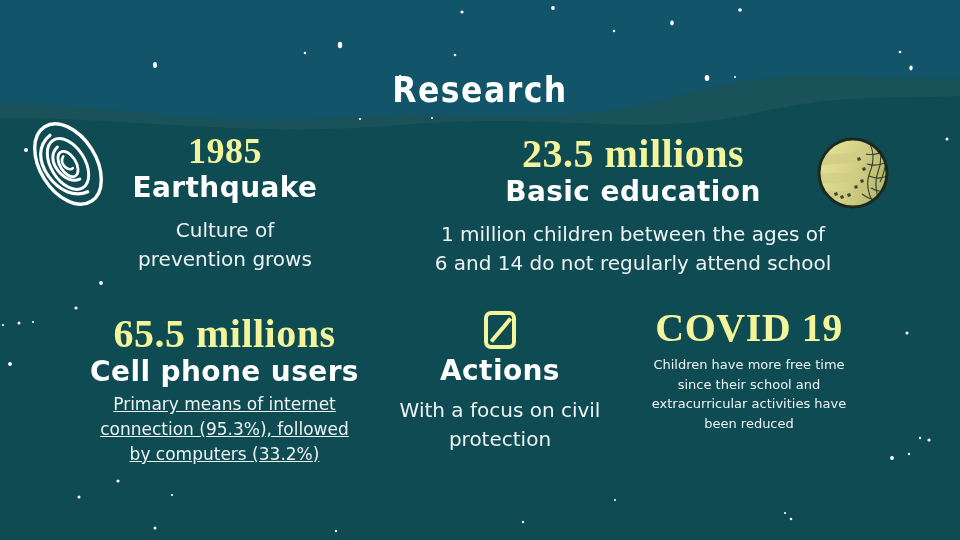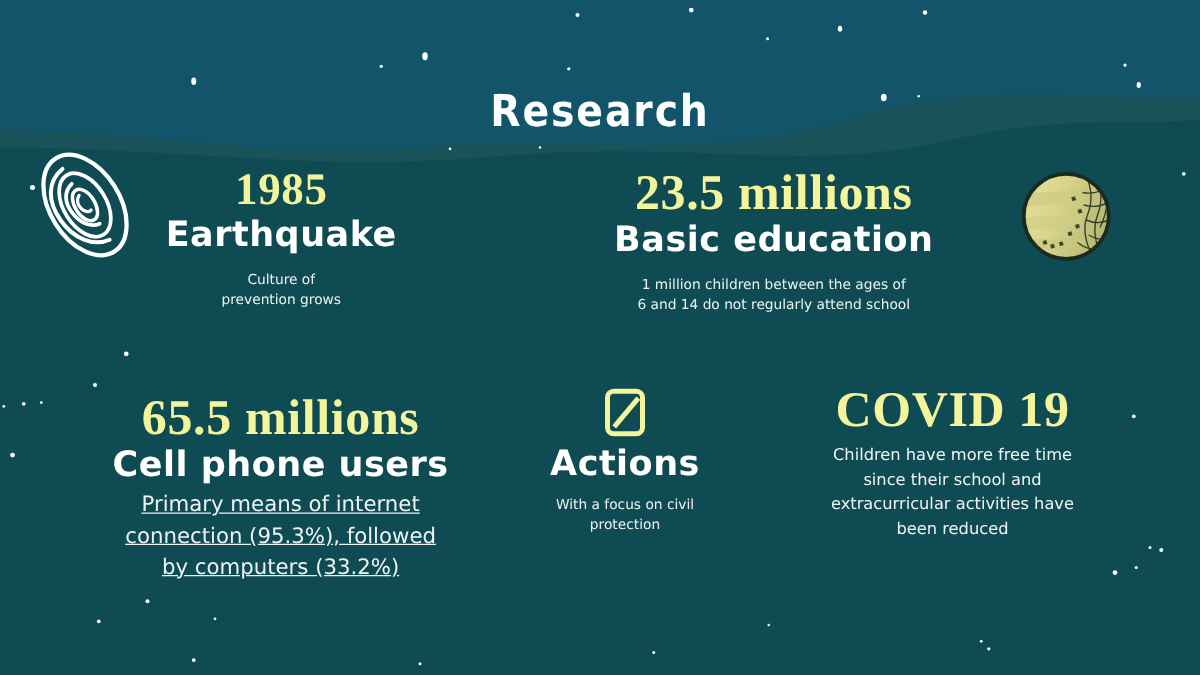--- a/index.html
+++ b/index.html
@@ -96,32 +96,32 @@
     font-size: 28px;
     letter-spacing: 0.4px;
     line-height: 1.15;
     margin-top: 1px;
     white-space: nowrap;
   }
   .stat .body {
     color: #eef4f4;
     font-family: "DejaVu Sans", sans-serif;
     font-weight: normal;
-    font-size: 11px;
+    font-size: 20px;
     line-height: 1.45;
     margin-top: 9px;
     white-space: pre-line;
   }
 
   
   #stat-earthquake      { left: 100px;  top: 132px;  width: 250px; }
-  #stat-basic-education { left: 416px;  top: 132px;  width: 406px; }
+  #stat-basic-education { left: 430px;  top: 132px;  width: 406px; }
   #stat-cellphone       { left: 52px;   top: 312px;  width: 345px; }
   #stat-actions         { left: 398px;  top: 306px;  width: 204px; }
-  #stat-covid           { left: 612px;  top: 306px;  width: 300px; text-align: center; }
+  #stat-covid           { left: 599px;  top: 306px;  width: 300px; text-align: center; }
 
   #stat-actions .figure  { font-size: 40px; line-height: 1; }
   #stat-actions .label   { margin-top: 6px; }
   #stat-cellphone .body  { font-size: 17px; margin-top: 4px; text-decoration: underline; }
   #stat-covid .body      { font-size: 13px; margin-top: 6px; line-height: 1.5; }
   #stat-basic-education .body { margin-top: 12px; }
   #stat-earthquake .body { margin-top: 12px; }
 
   .zero-glyph {
     display: inline-block;

